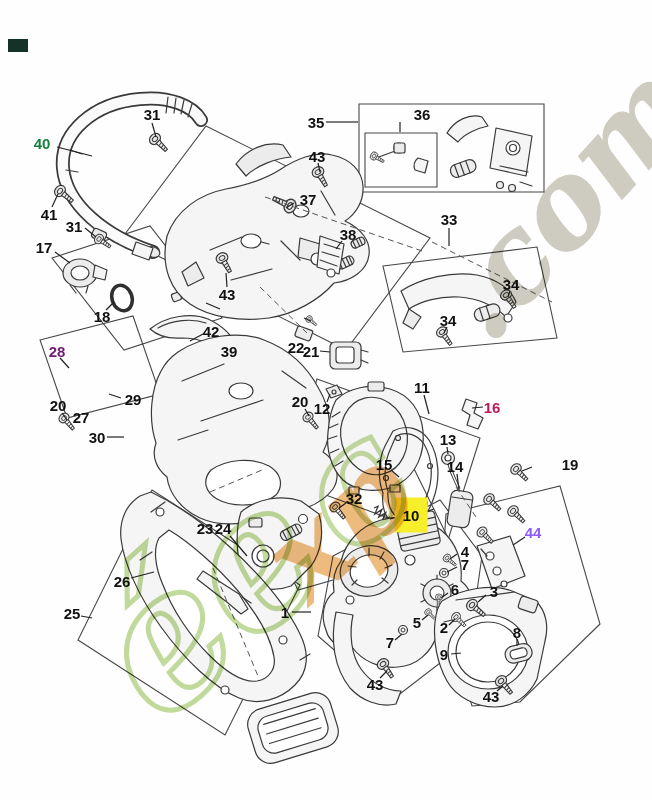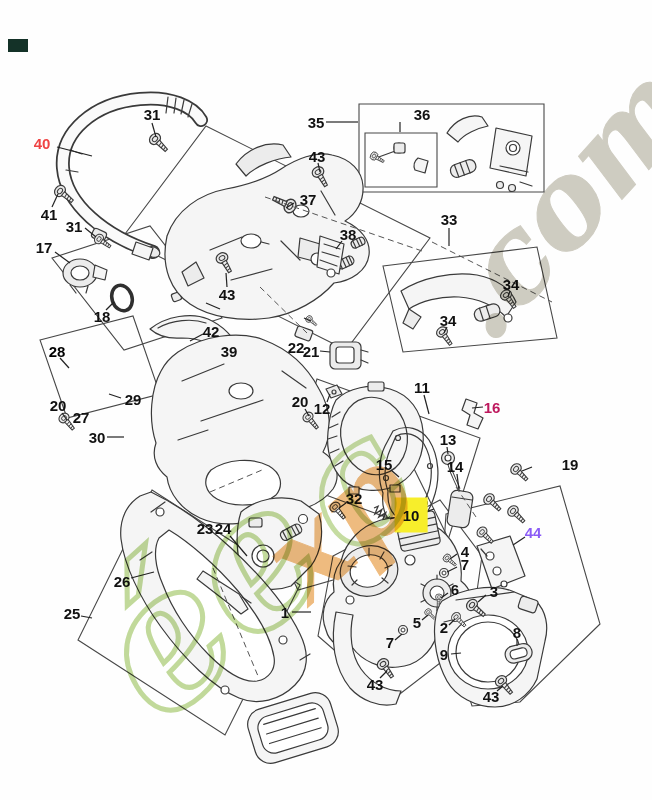--- a/index.html
+++ b/index.html
@@ -349,29 +349,29 @@
         <line x1="449" y1="625" x2="455" y2="619" stroke="#222" stroke-width="1.2"></line>
         <line x1="395" y1="640" x2="402" y2="634" stroke="#222" stroke-width="1.2"></line>
         <line x1="517" y1="639" x2="517" y2="646" stroke="#222" stroke-width="1.2"></line>
         <line x1="451" y1="654" x2="461" y2="653" stroke="#222" stroke-width="1.2"></line>
         <line x1="380" y1="678" x2="387" y2="671" stroke="#222" stroke-width="1.2"></line>
         <line x1="497" y1="691" x2="503" y2="686" stroke="#222" stroke-width="1.2"></line>
       </g>
   </svg>
 
   <div id="callout-layer">
-      <div class="callout" style="left: 42px; top: 143px; color: #ef4444;">40</div>
+      <div class="callout" style="left: 42px; top: 143px; color: #15803d;">40</div>
       <div class="callout" style="left: 152px; top: 114px; color: rgb(17, 17, 17);">31</div>
       <div class="callout" style="left: 49px; top: 214px; color: rgb(17, 17, 17);">41</div>
       <div class="callout" style="left: 74px; top: 226px; color: rgb(17, 17, 17);">31</div>
       <div class="callout" style="left: 44px; top: 247px; color: rgb(17, 17, 17);">17</div>
       <div class="callout" style="left: 102px; top: 316px; color: rgb(17, 17, 17);">18</div>
       <div class="callout" style="left: 229px; top: 311px; color: rgb(17, 17, 17); margin-top: 40px;">39</div>
       <div class="callout" style="left: 211px; top: 331px; color: rgb(17, 17, 17);">42</div>
-      <div class="callout" style="left: 57px; top: 351px; color: #000000;">28</div>
+      <div class="callout" style="left: 57px; top: 351px; color: #701a75;">28</div>
       <div class="callout" style="left: 133px; top: 399px; color: rgb(17, 17, 17);">29</div>
       <div class="callout" style="left: 58px; top: 405px; color: rgb(17, 17, 17);">20</div>
       <div class="callout" style="left: 81px; top: 417px; color: rgb(17, 17, 17);">27</div>
       <div class="callout" style="left: 97px; top: 437px; color: rgb(17, 17, 17);">30</div>
       <div class="callout" style="left: 308px; top: 199px; color: rgb(17, 17, 17);">37</div>
       <div class="callout" style="left: 227px; top: 294px; color: rgb(17, 17, 17);">43</div>
       <div class="callout" style="left: 316px; top: 122px; color: rgb(17, 17, 17);">35</div>
       <div class="callout" style="left: 317px; top: 156px; color: rgb(17, 17, 17);">43</div>
       <div class="callout" style="left: 422px; top: 114px; color: rgb(17, 17, 17);">36</div>
       <div class="callout" style="left: 348px; top: 234px; color: rgb(17, 17, 17);">38</div>

